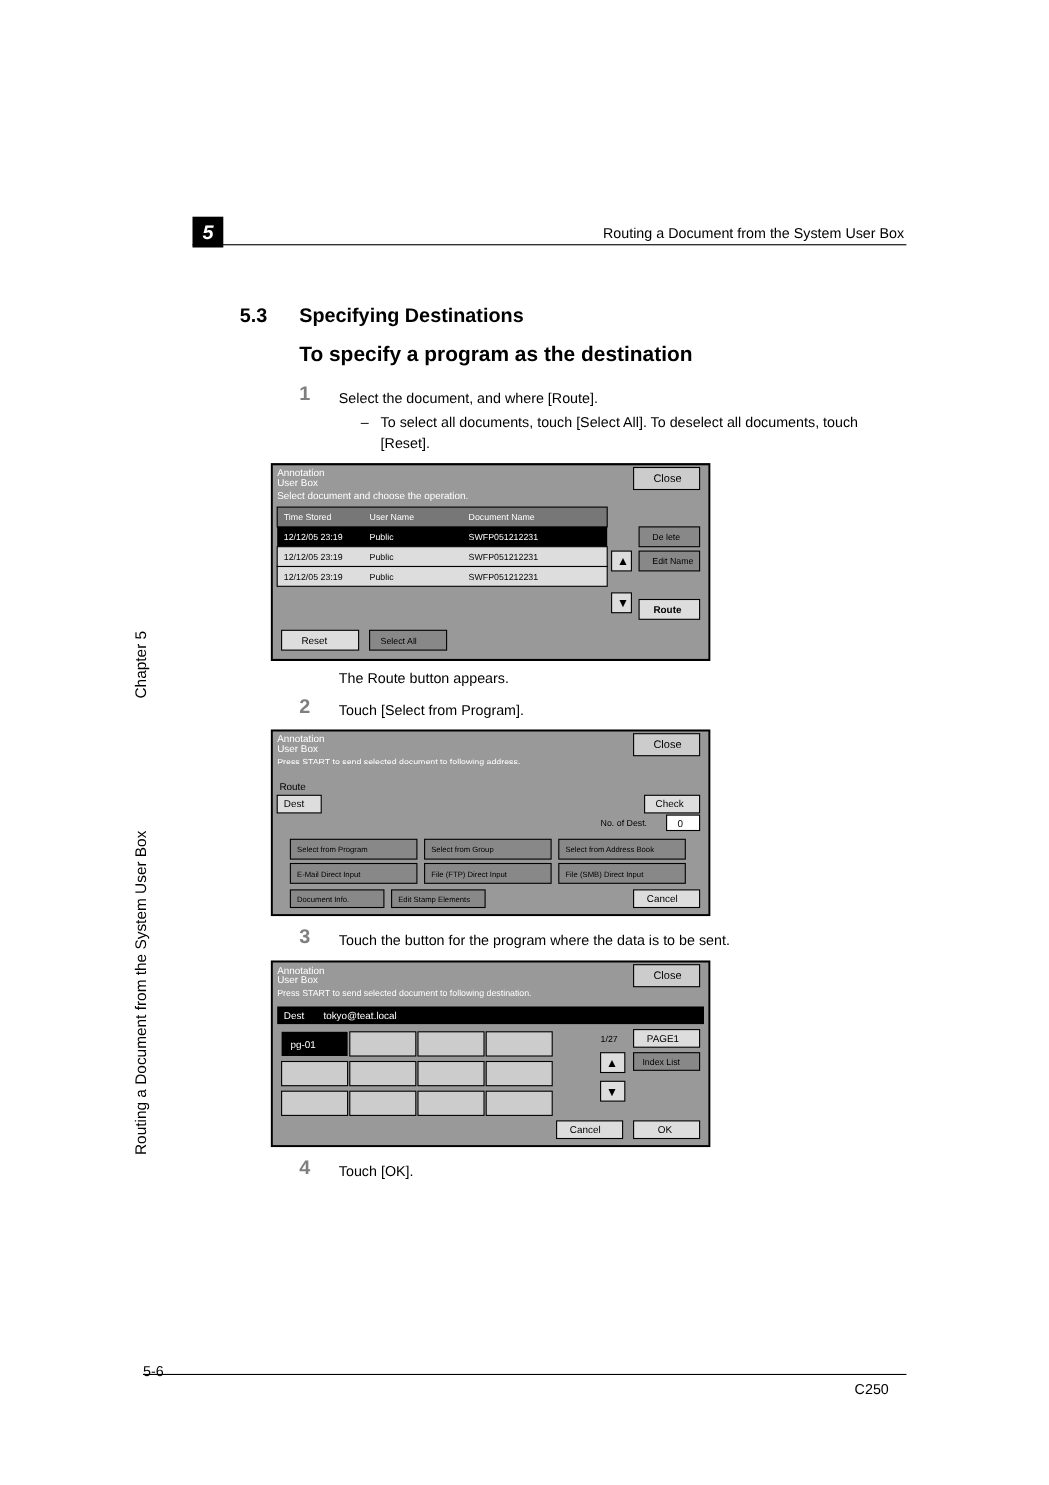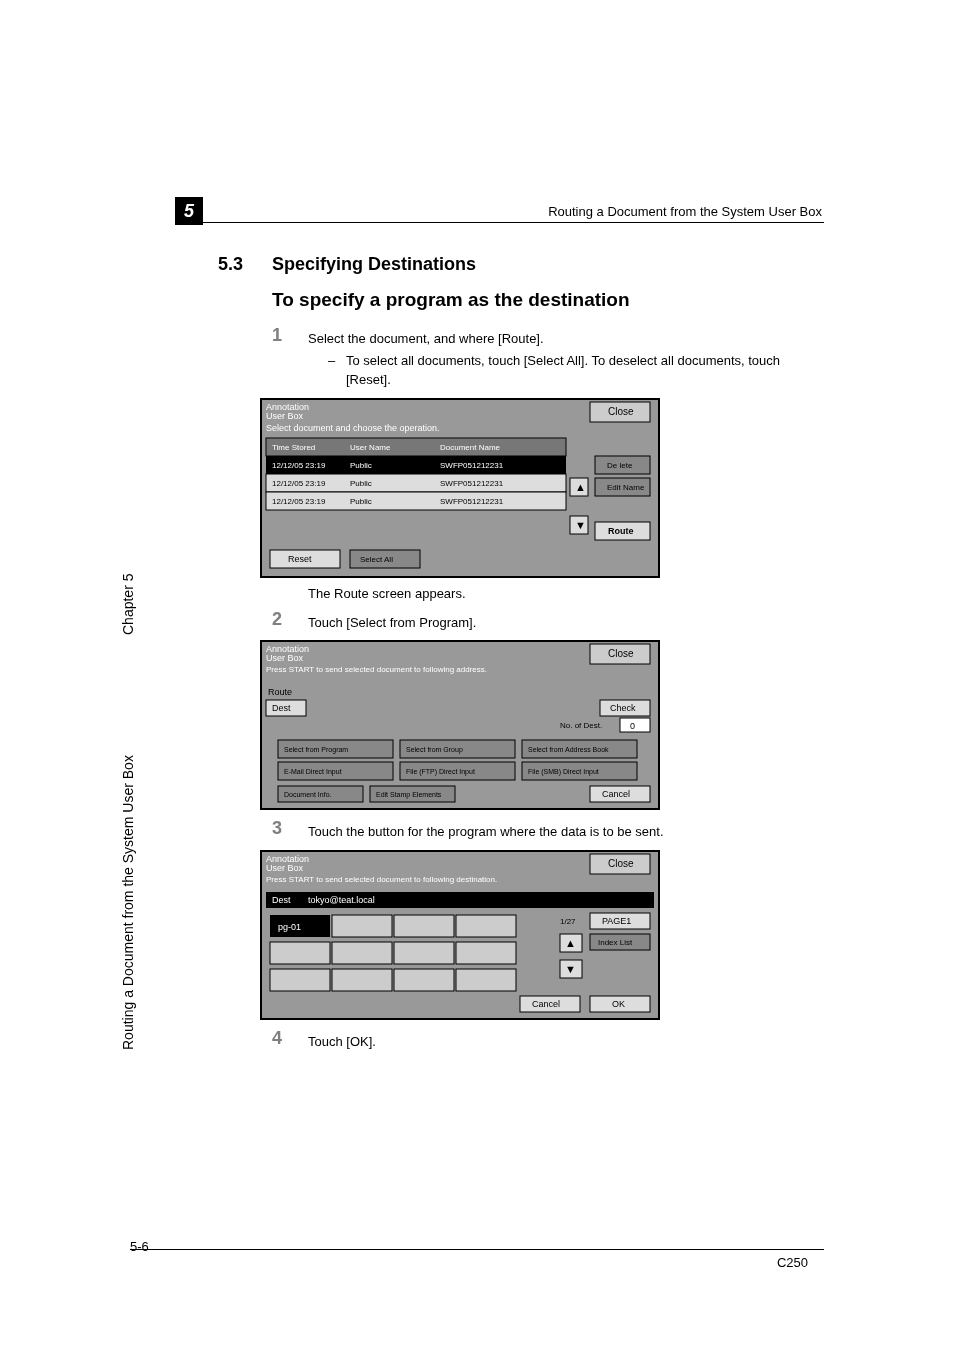--- a/index.html
+++ b/index.html
@@ -70,20 +70,21 @@
   .section-row {
     display: flex;
     align-items: baseline;
     margin-bottom: 14px;
   }
   .section-num {
     font-size: 18px;
     font-weight: bold;
     width: 54px;
     flex-shrink: 0;
+    margin-top: 23px;
   }
   .section-title {
     font-size: 18px;
     font-weight: bold;
   }
   .sub-heading {
     font-size: 19px;
     font-weight: bold;
     margin-left: 54px;
     margin-top: 6px;
@@ -117,21 +118,21 @@
     width: 18px;
     flex-shrink: 0;
   }
   .intertext {
     margin-left: 90px;
     font-size: 13px;
     margin-top: 8px;
     margin-bottom: 6px;
   }
   .screenshot {
-    margin-left: 42px;
+    margin-left: 28px;
     margin-top: 8px;
     margin-bottom: 6px;
   }
   svg { display: block; }
   .footer-line {
     position: absolute;
     left: 130px;
     right: 130px;
     bottom: 100px;
     border-top: 1px solid #000;
@@ -222,21 +223,21 @@
         <rect x="310" y="118" width="18" height="18" fill="#ddd" stroke="#000"></rect>
         <text x="315" y="131" font-size="11">▼</text>
 
         <rect x="10" y="152" width="70" height="18" fill="#ddd" stroke="#000"></rect>
         <text x="28" y="164" font-size="9">Reset</text>
         <rect x="90" y="152" width="70" height="18" fill="#888" stroke="#000"></rect>
         <text x="100" y="164" font-size="8">Select All</text>
       </svg>
     </div>
 
-    <div class="intertext">The Route screen appears.</div>
+    <div class="intertext">The Route button appears.</div>
 
     <div class="step-row">
       <div class="step-num">2</div>
       <div class="step-text">Touch [Select from Program].</div>
     </div>
 
     <div class="screenshot">
       <svg width="400" height="170" viewBox="0 0 400 170">
         <rect x="0" y="0" width="400" height="170" fill="#000"></rect>
         <rect x="2" y="2" width="396" height="166" fill="#999"></rect>

